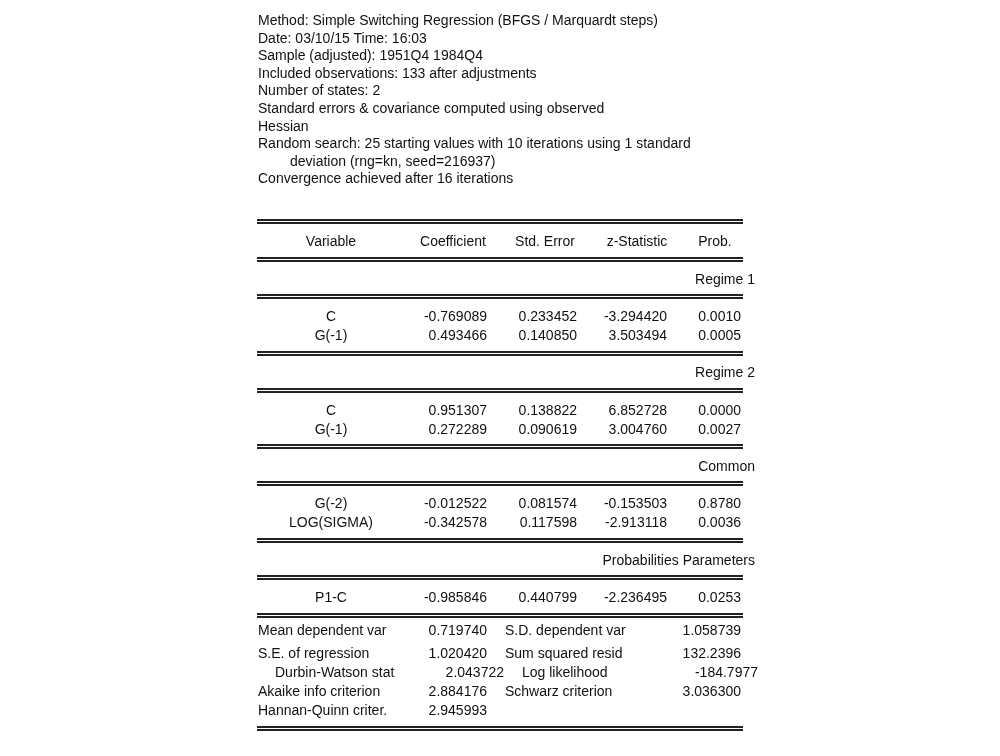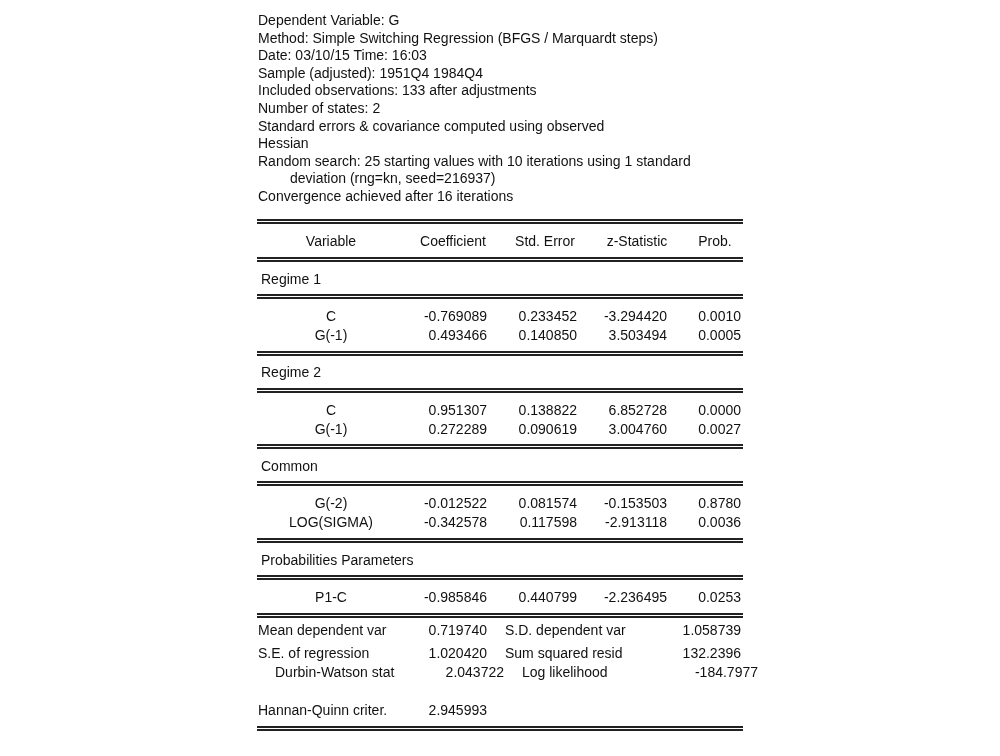--- a/index.html
+++ b/index.html
@@ -15,31 +15,30 @@
   .cell { position:absolute; top:0; white-space:nowrap; }
   .c-var { left:0; width:148px; text-align:center; }
   .c-coef { right:256px; text-align:right; }
   .c-se { right:166px; text-align:right; }
   .c-z { right:76px; text-align:right; }
   .c-p { right:2px; text-align:right; }
   .c-head-coef { left:160px; width:72px; text-align:center; }
   .c-head-se { left:252px; width:72px; text-align:center; }
   .c-head-z { left:340px; width:80px; text-align:center; }
   .c-head-p { left:432px; width:52px; text-align:center; }
-  .section { position:absolute; left:4px; width:486px; text-align:left; height:19px; line-height:19px; }
+  .section { position:absolute; left:12px; width:486px; text-align:right; height:19px; line-height:19px; }
   .s-lab { left:1px; }
   .s-v1 { right:256px; text-align:right; }
   .s-lab2 { left:248px; }
   .s-v2 { right:2px; text-align:left; }
 </style>
 </head>
 <body>
 
 <div class="header">
-  <div class="line">Dependent Variable: G</div>
   <div class="line">Method: Simple Switching Regression (BFGS / Marquardt steps)</div>
   <div class="line">Date: 03/10/15   Time: 16:03</div>
   <div class="line">Sample (adjusted): 1951Q4 1984Q4</div>
   <div class="line">Included observations: 133 after adjustments</div>
   <div class="line">Number of states: 2</div>
   <div class="line">Standard errors &amp; covariance computed using observed</div>
   <div class="line">Hessian</div>
   <div class="line">Random search: 25 starting values with 10 iterations using 1 standard</div>
   <div class="line indent">deviation (rng=kn, seed=216937)</div>
   <div class="line">Convergence achieved after 16 iterations</div>
@@ -134,20 +133,26 @@
     <span class="cell s-v1">1.020420</span>
     <span class="cell s-lab2">Sum squared resid</span>
     <span class="cell s-v2">132.2396</span>
   </div>
   <div class="row" style="top:663px;margin-left:17px;">
     <span class="cell s-lab">Durbin-Watson stat</span>
     <span class="cell s-v1">2.043722</span>
     <span class="cell s-lab2">Log likelihood</span>
     <span class="cell s-v2">-184.7977</span>
   </div>
+  <div class="row" style="top:682px;">
+    <span class="cell s-lab">Akaike info criterion</span>
+    <span class="cell s-v1">2.884176</span>
+    <span class="cell s-lab2">Schwarz criterion</span>
+    <span class="cell s-v2">3.036300</span>
+  </div>
   <div class="row" style="top:701px;">
     <span class="cell s-lab">Hannan-Quinn criter.</span>
     <span class="cell s-v1">2.945993</span>
     <span class="cell s-lab2"></span>
     <span class="cell s-v2"></span>
   </div>
   <div class="dbl" style="top:726px;"></div>
 </div>
 
 </body></html>

